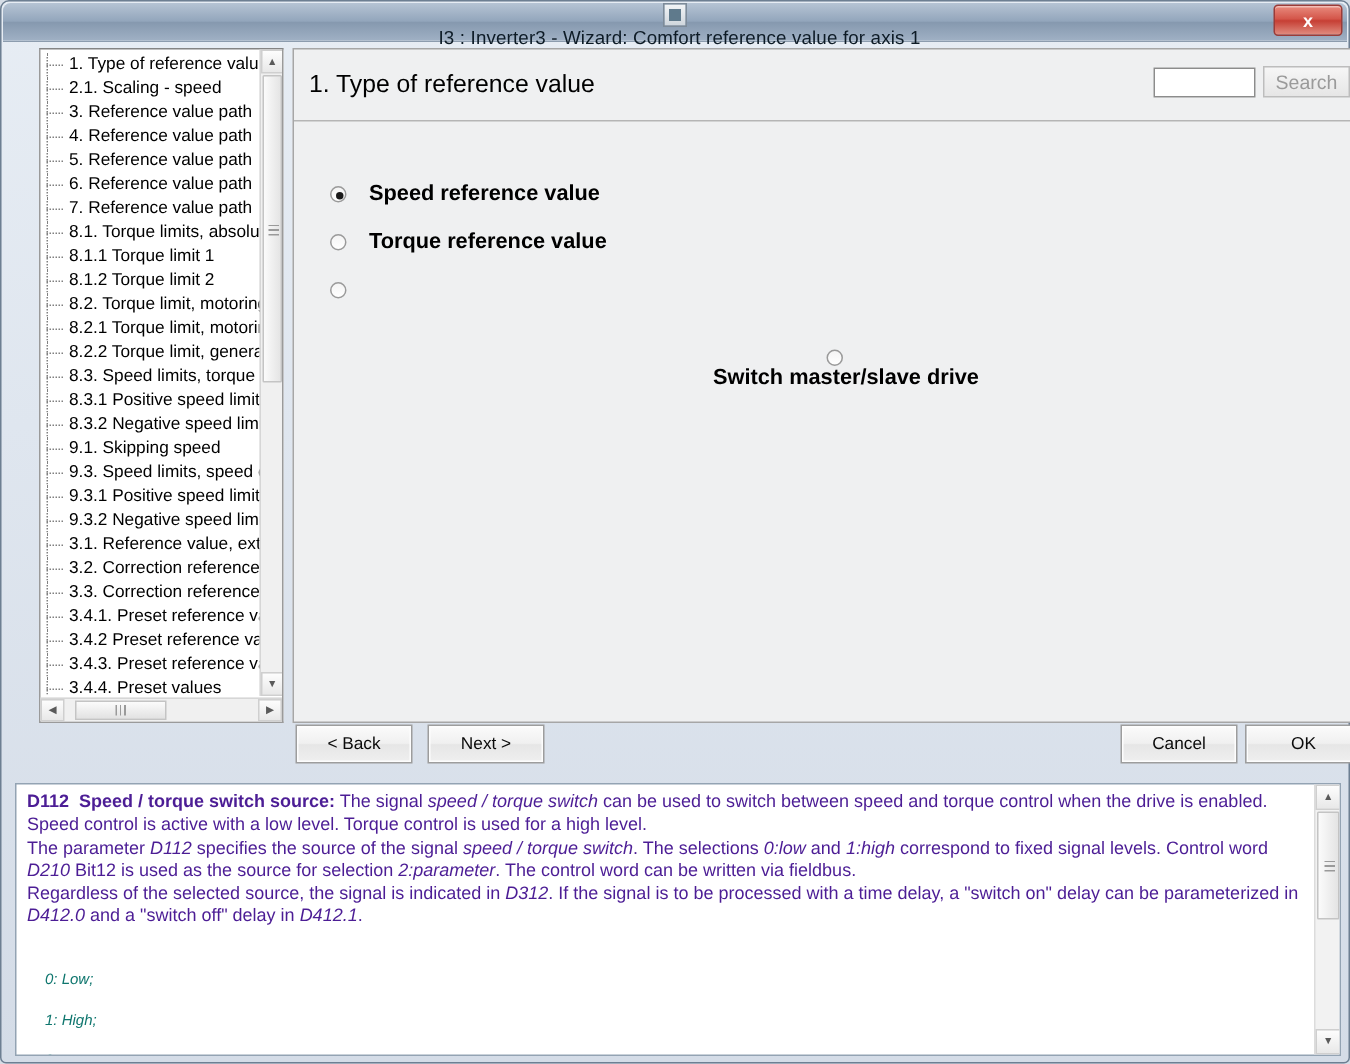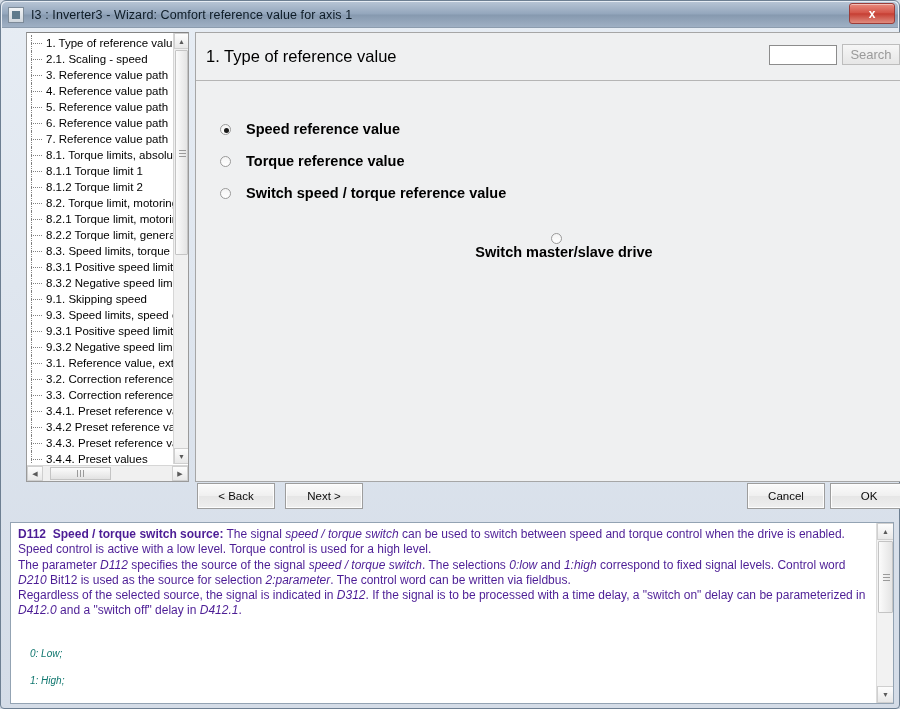--- a/index.html
+++ b/index.html
@@ -28,20 +28,21 @@
   .titlebar {
     position: relative;
     height: 26px;
     margin: 1px 1px 0 1px;
     border-radius: 5px 5px 0 0;
     background: linear-gradient(180deg,#b6c4d4 0%, #93a6bc 48%, #8699af 52%, #9fb0c4 100%);
     display: flex;
     align-items: center;
     padding-left: 6px;
     border-bottom: 1px solid #8c9cae;
+    flex-direction: column;
   }
   .title-icon {
     width: 16px; height: 16px;
     background: linear-gradient(180deg,#f2f4f6,#cfd6dd);
     border: 1px solid #7d8b99;
     margin-right: 7px;
     position: relative;
     flex: 0 0 auto;
   }
   .title-icon::after {
@@ -441,21 +442,20 @@
             <div class="radio-row checked">
               <span class="radio-dot"></span>
               <span class="radio-label">Speed reference value</span>
             </div>
             <div class="radio-row">
               <span class="radio-dot"></span>
               <span class="radio-label">Torque reference value</span>
             </div>
             <div class="radio-row">
               <span class="radio-dot"></span>
-              <span class="radio-label">Switch speed / torque reference value</span>
             </div>
             <div class="radio-row gap">
               <span class="radio-dot"></span>
               <span class="radio-label">Switch master/slave drive</span>
             </div>
           </div>
       </div>
 
       <div class="button-bar">
         <div class="btn btn-back">&lt; Back</div>

